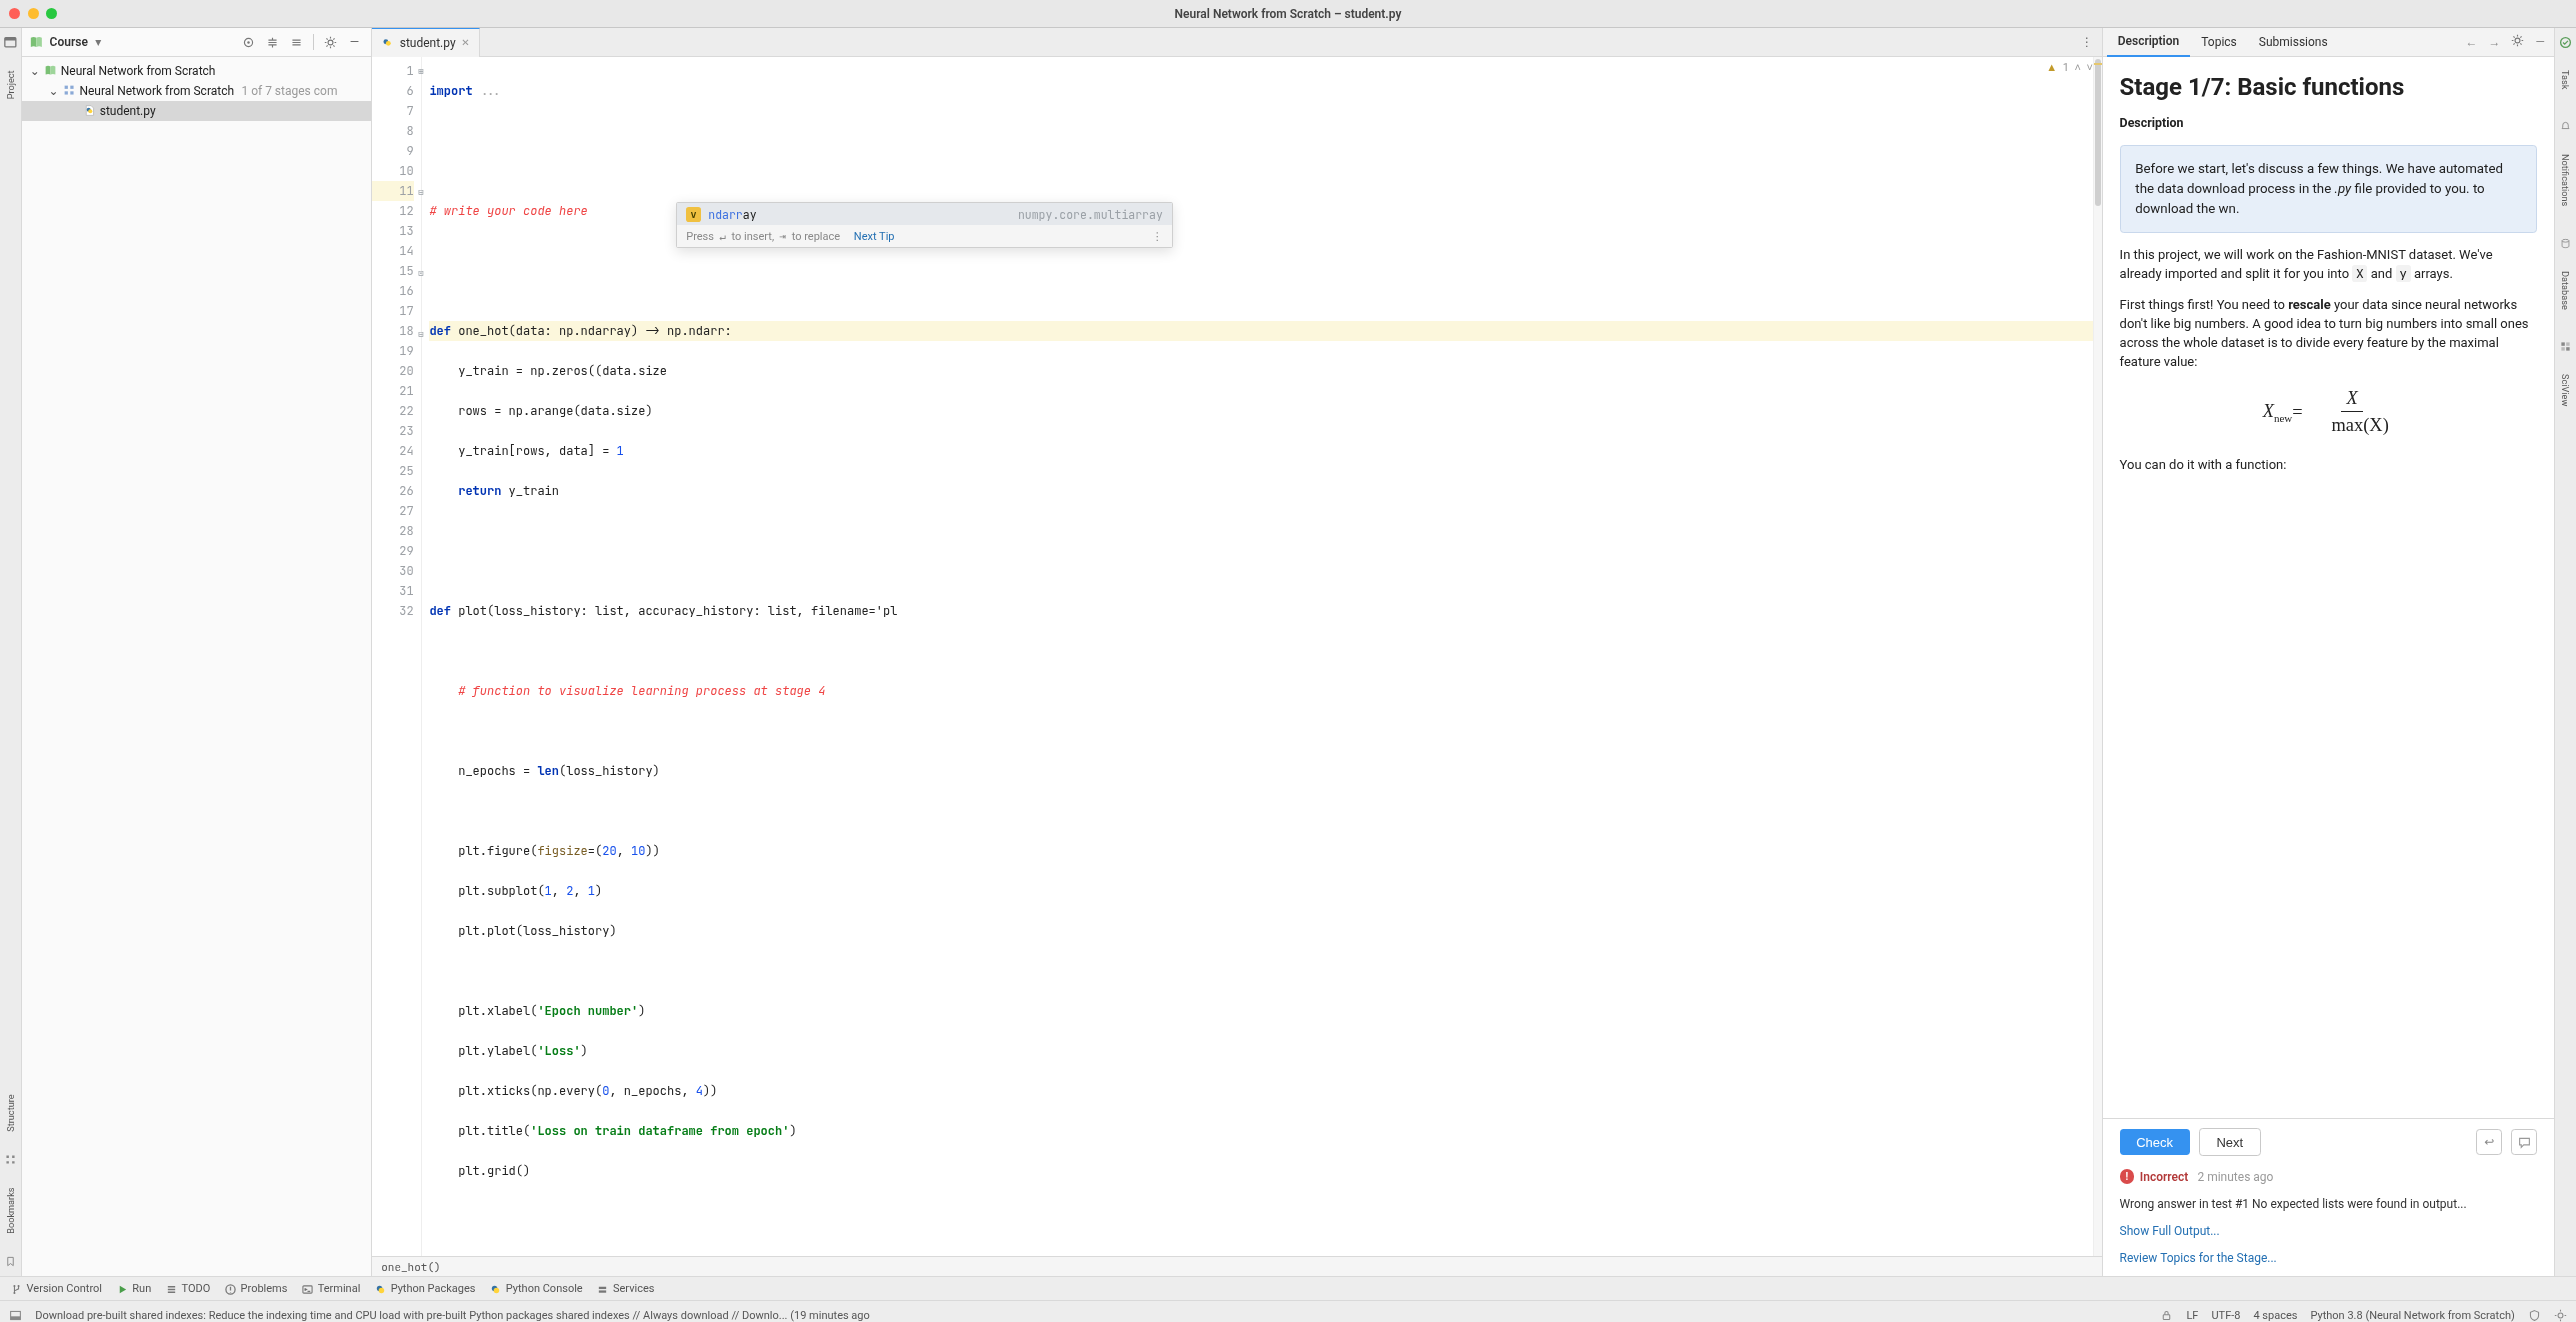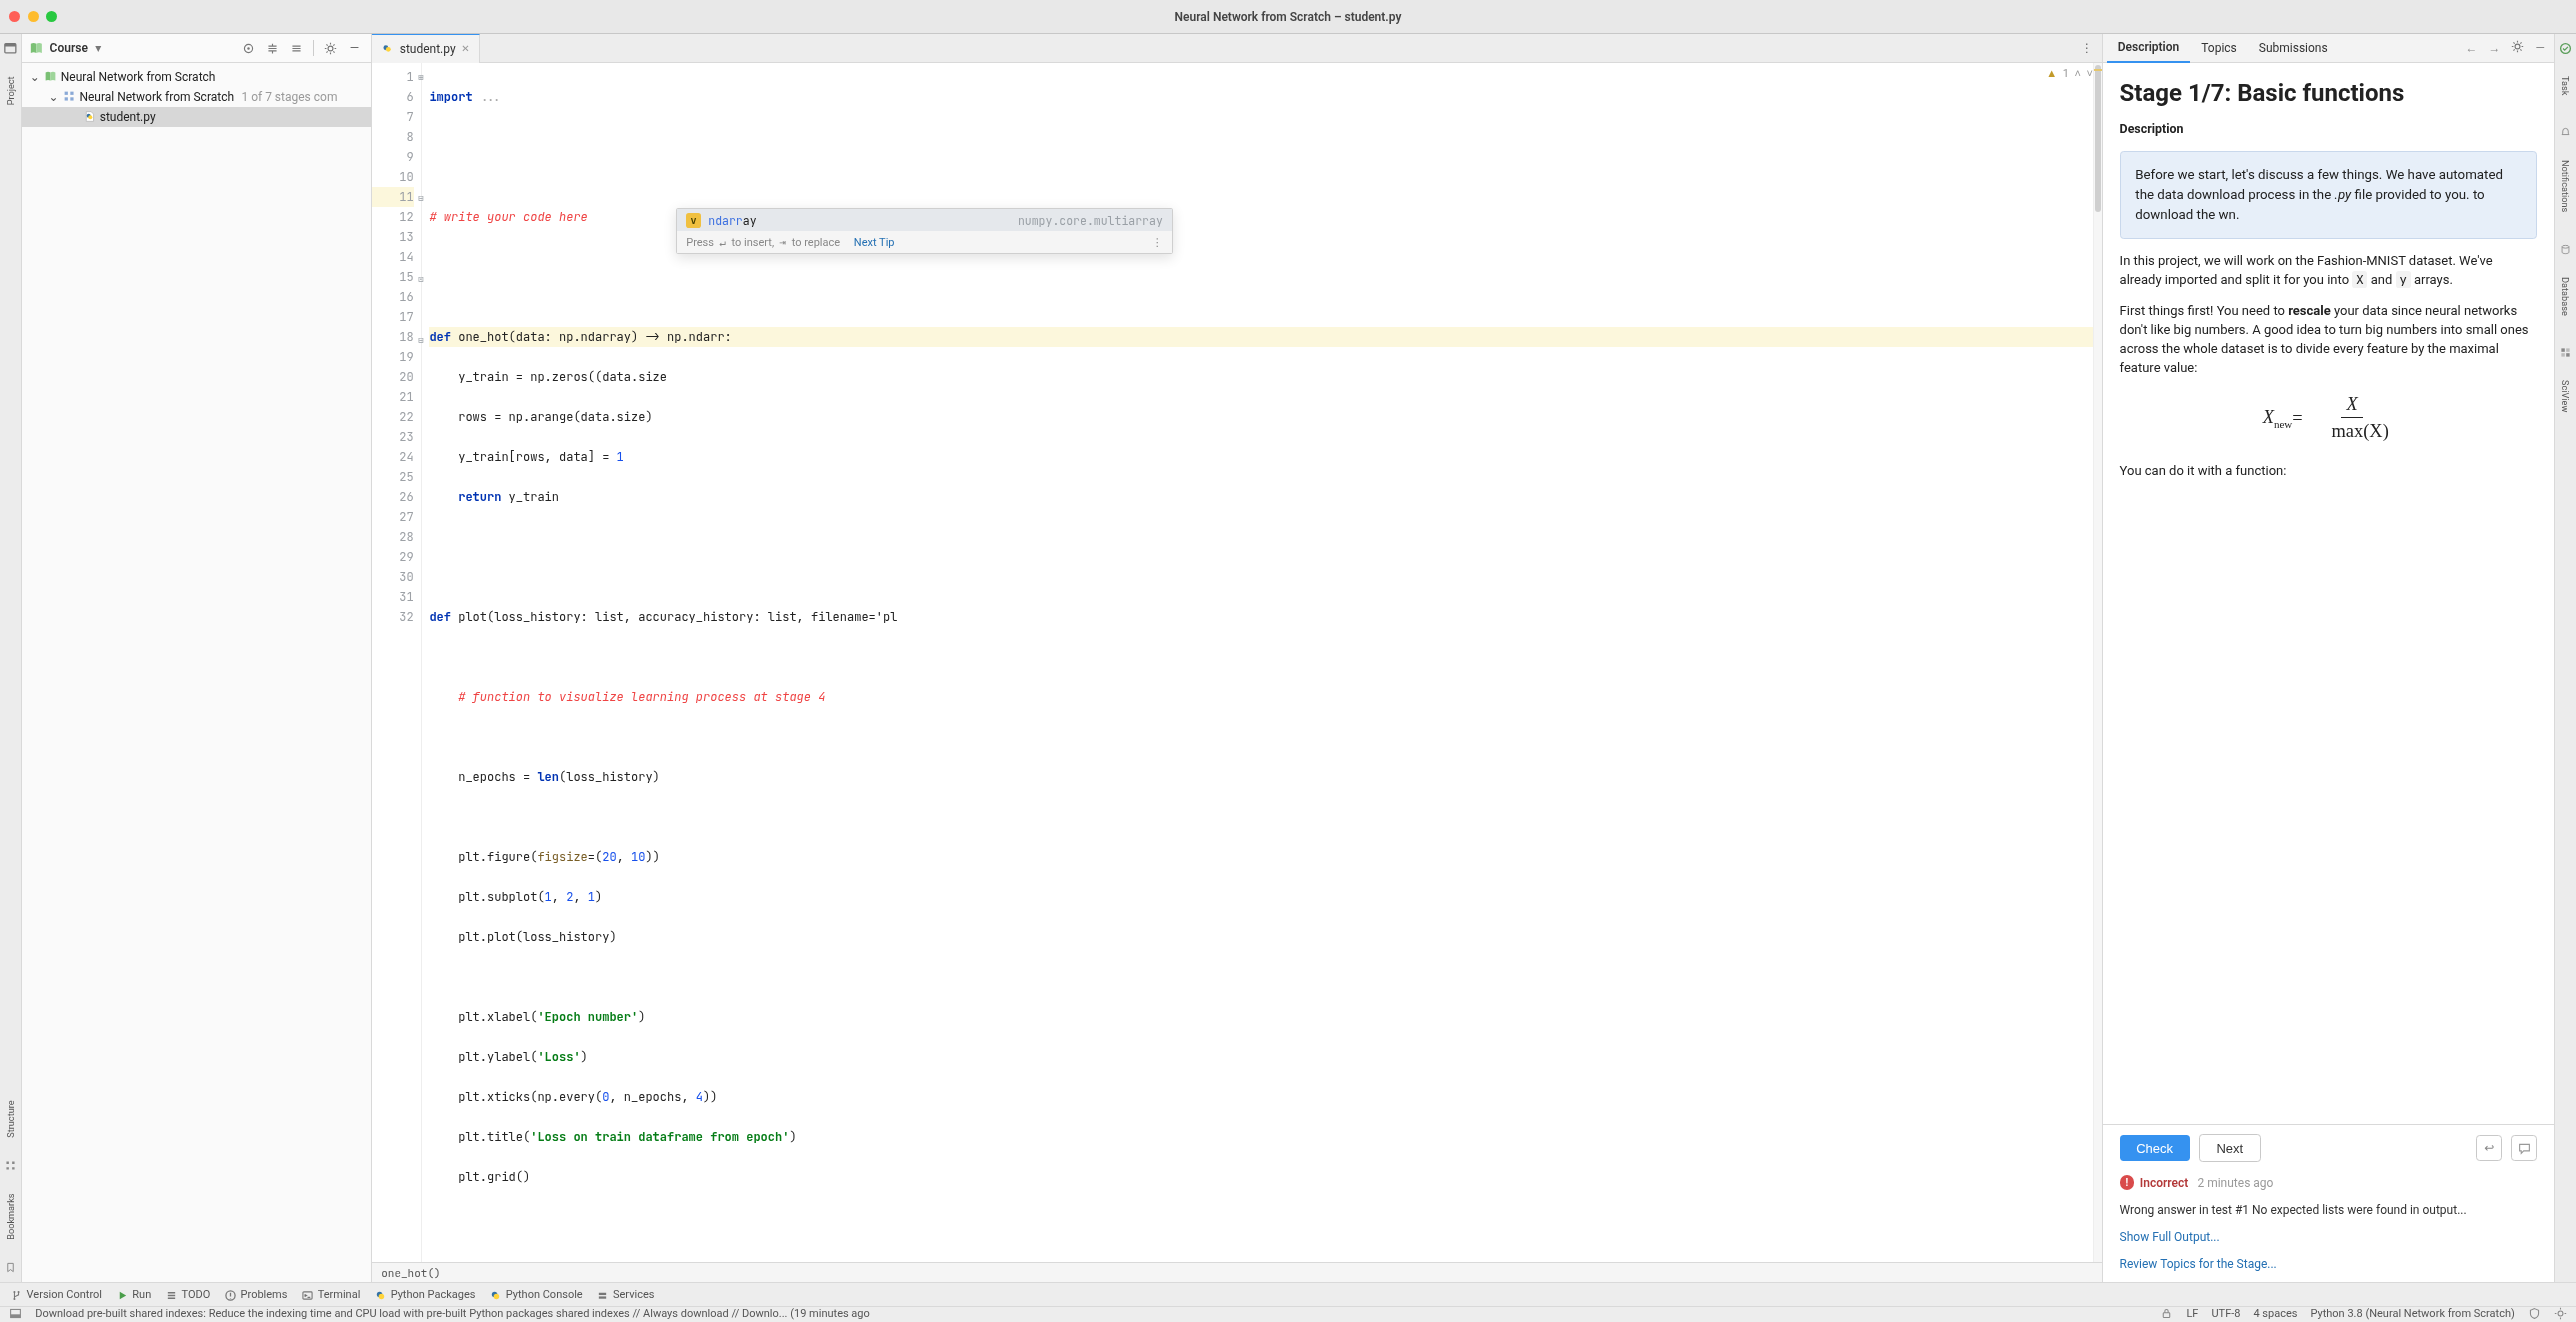--- a/index.html
+++ b/index.html
@@ -26,21 +26,21 @@
     font-size:12px;
     color:var(--text);
     background:var(--bg);
     height:100vh;
     display:flex;
     flex-direction:column;
     overflow:hidden;
   }
   
   .titlebar {
-    height:34px;
+    height:28px;
     display:flex;
     align-items:center;
     background:#e8e8e8;
     border-bottom:0.9px solid var(--border);
     position:relative;
   }
   .traffic { display:flex; gap:7.4px; padding-left:9.2px;}
   .traffic span{width:11px;height:11px;border-radius:50%;}
   .tl-red{background:#ff5f57;} .tl-yellow{background:#febc2e;} .tl-green{background:#28c840;}
   .window-title{
@@ -188,22 +188,22 @@
   
   .toolstrip{
     height:24px;background:#ededed;border-top:0.9px solid var(--border-light);
     display:flex;align-items:center;gap:14.7px;padding:0 11px;font-size:11px;color:#555;
   }
   .ts-item{display:flex;align-items:flex-end;gap:4.6px;cursor:pointer;}
   .ts-item svg,.ts-item .dot{width:11px;height:11px;}
 
   
   .statusbar{
-    height:16px;background:#ededed;border-top:0.9px solid var(--border-light);
-    display:flex;align-items:flex-start;gap:13px;padding:0 9.2px;font-size:11px;color:#555;
+    height:22px;background:#ededed;border-top:0.9px solid var(--border-light);
+    display:flex;align-items:flex-end;gap:13px;padding:0 9.2px;font-size:11px;color:#555;
   }
   .sb-msg{flex:1;overflow:hidden;text-overflow:ellipsis;white-space:nowrap;}
   .sb-right{display:flex;align-items:center;gap:13px;}
   .sb-lock{width:13px;height:13px;}
 </style>
 </head>
 <body>
 
 <div class="titlebar">
   <div class="traffic">

